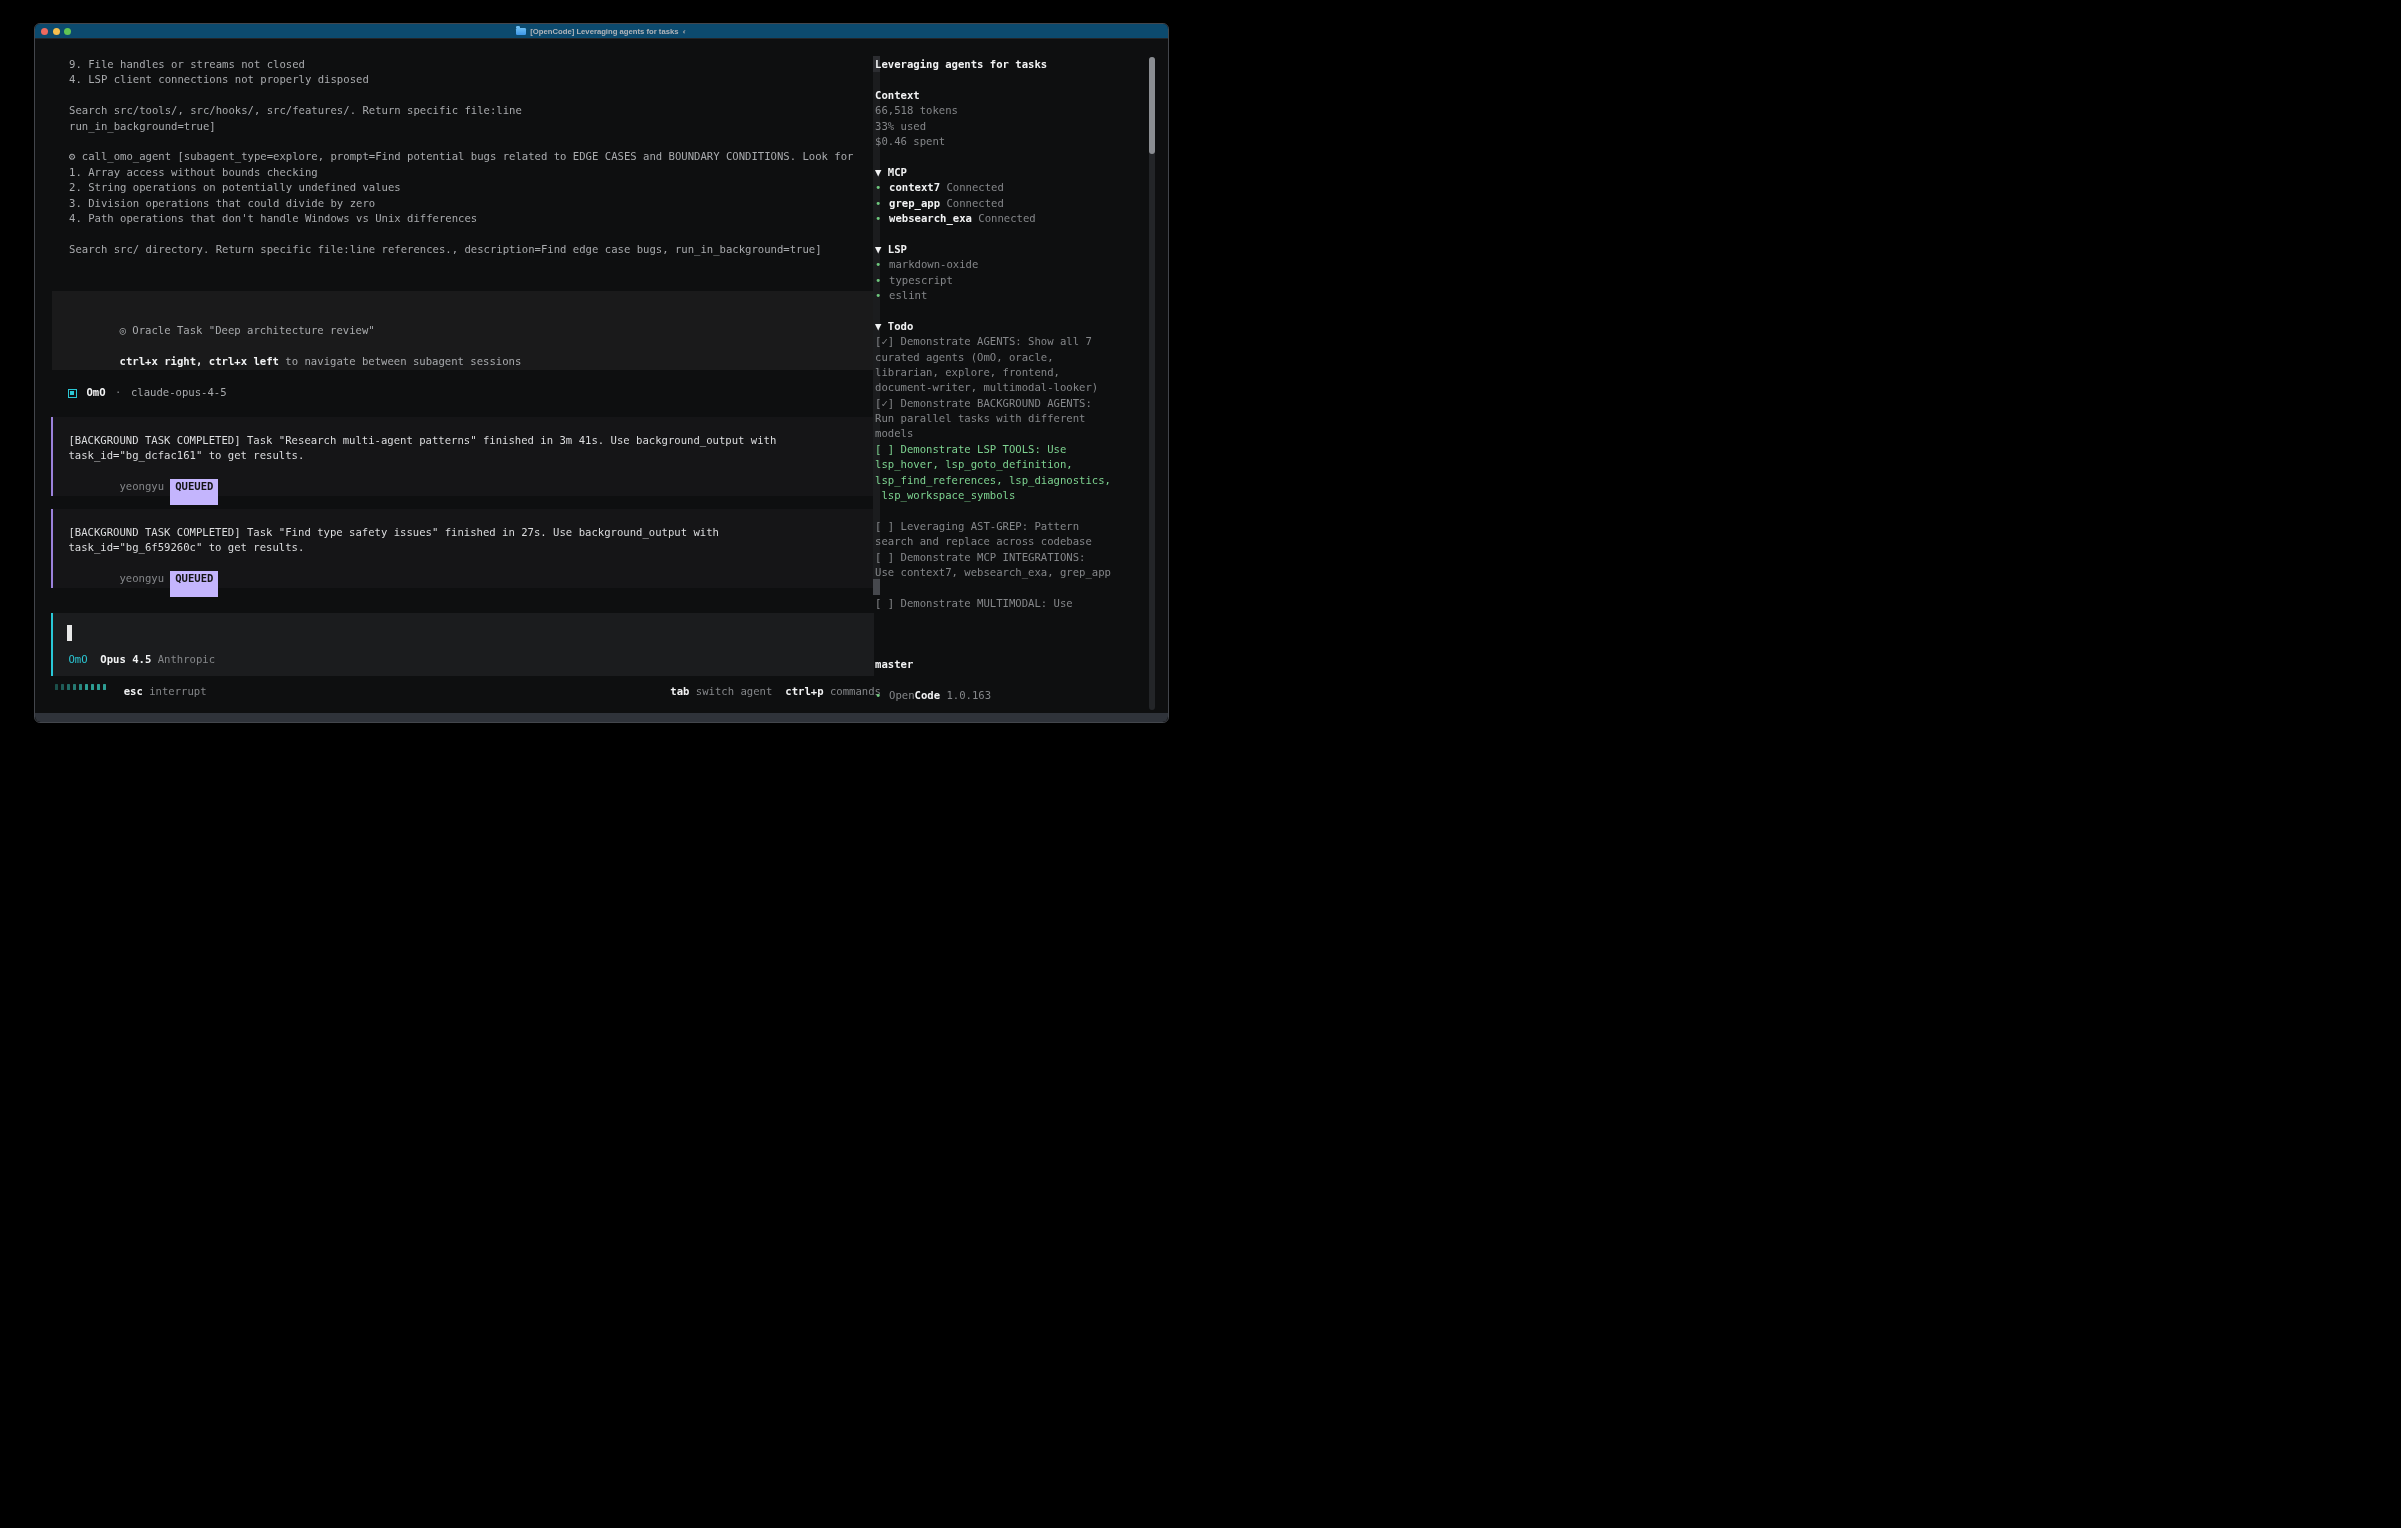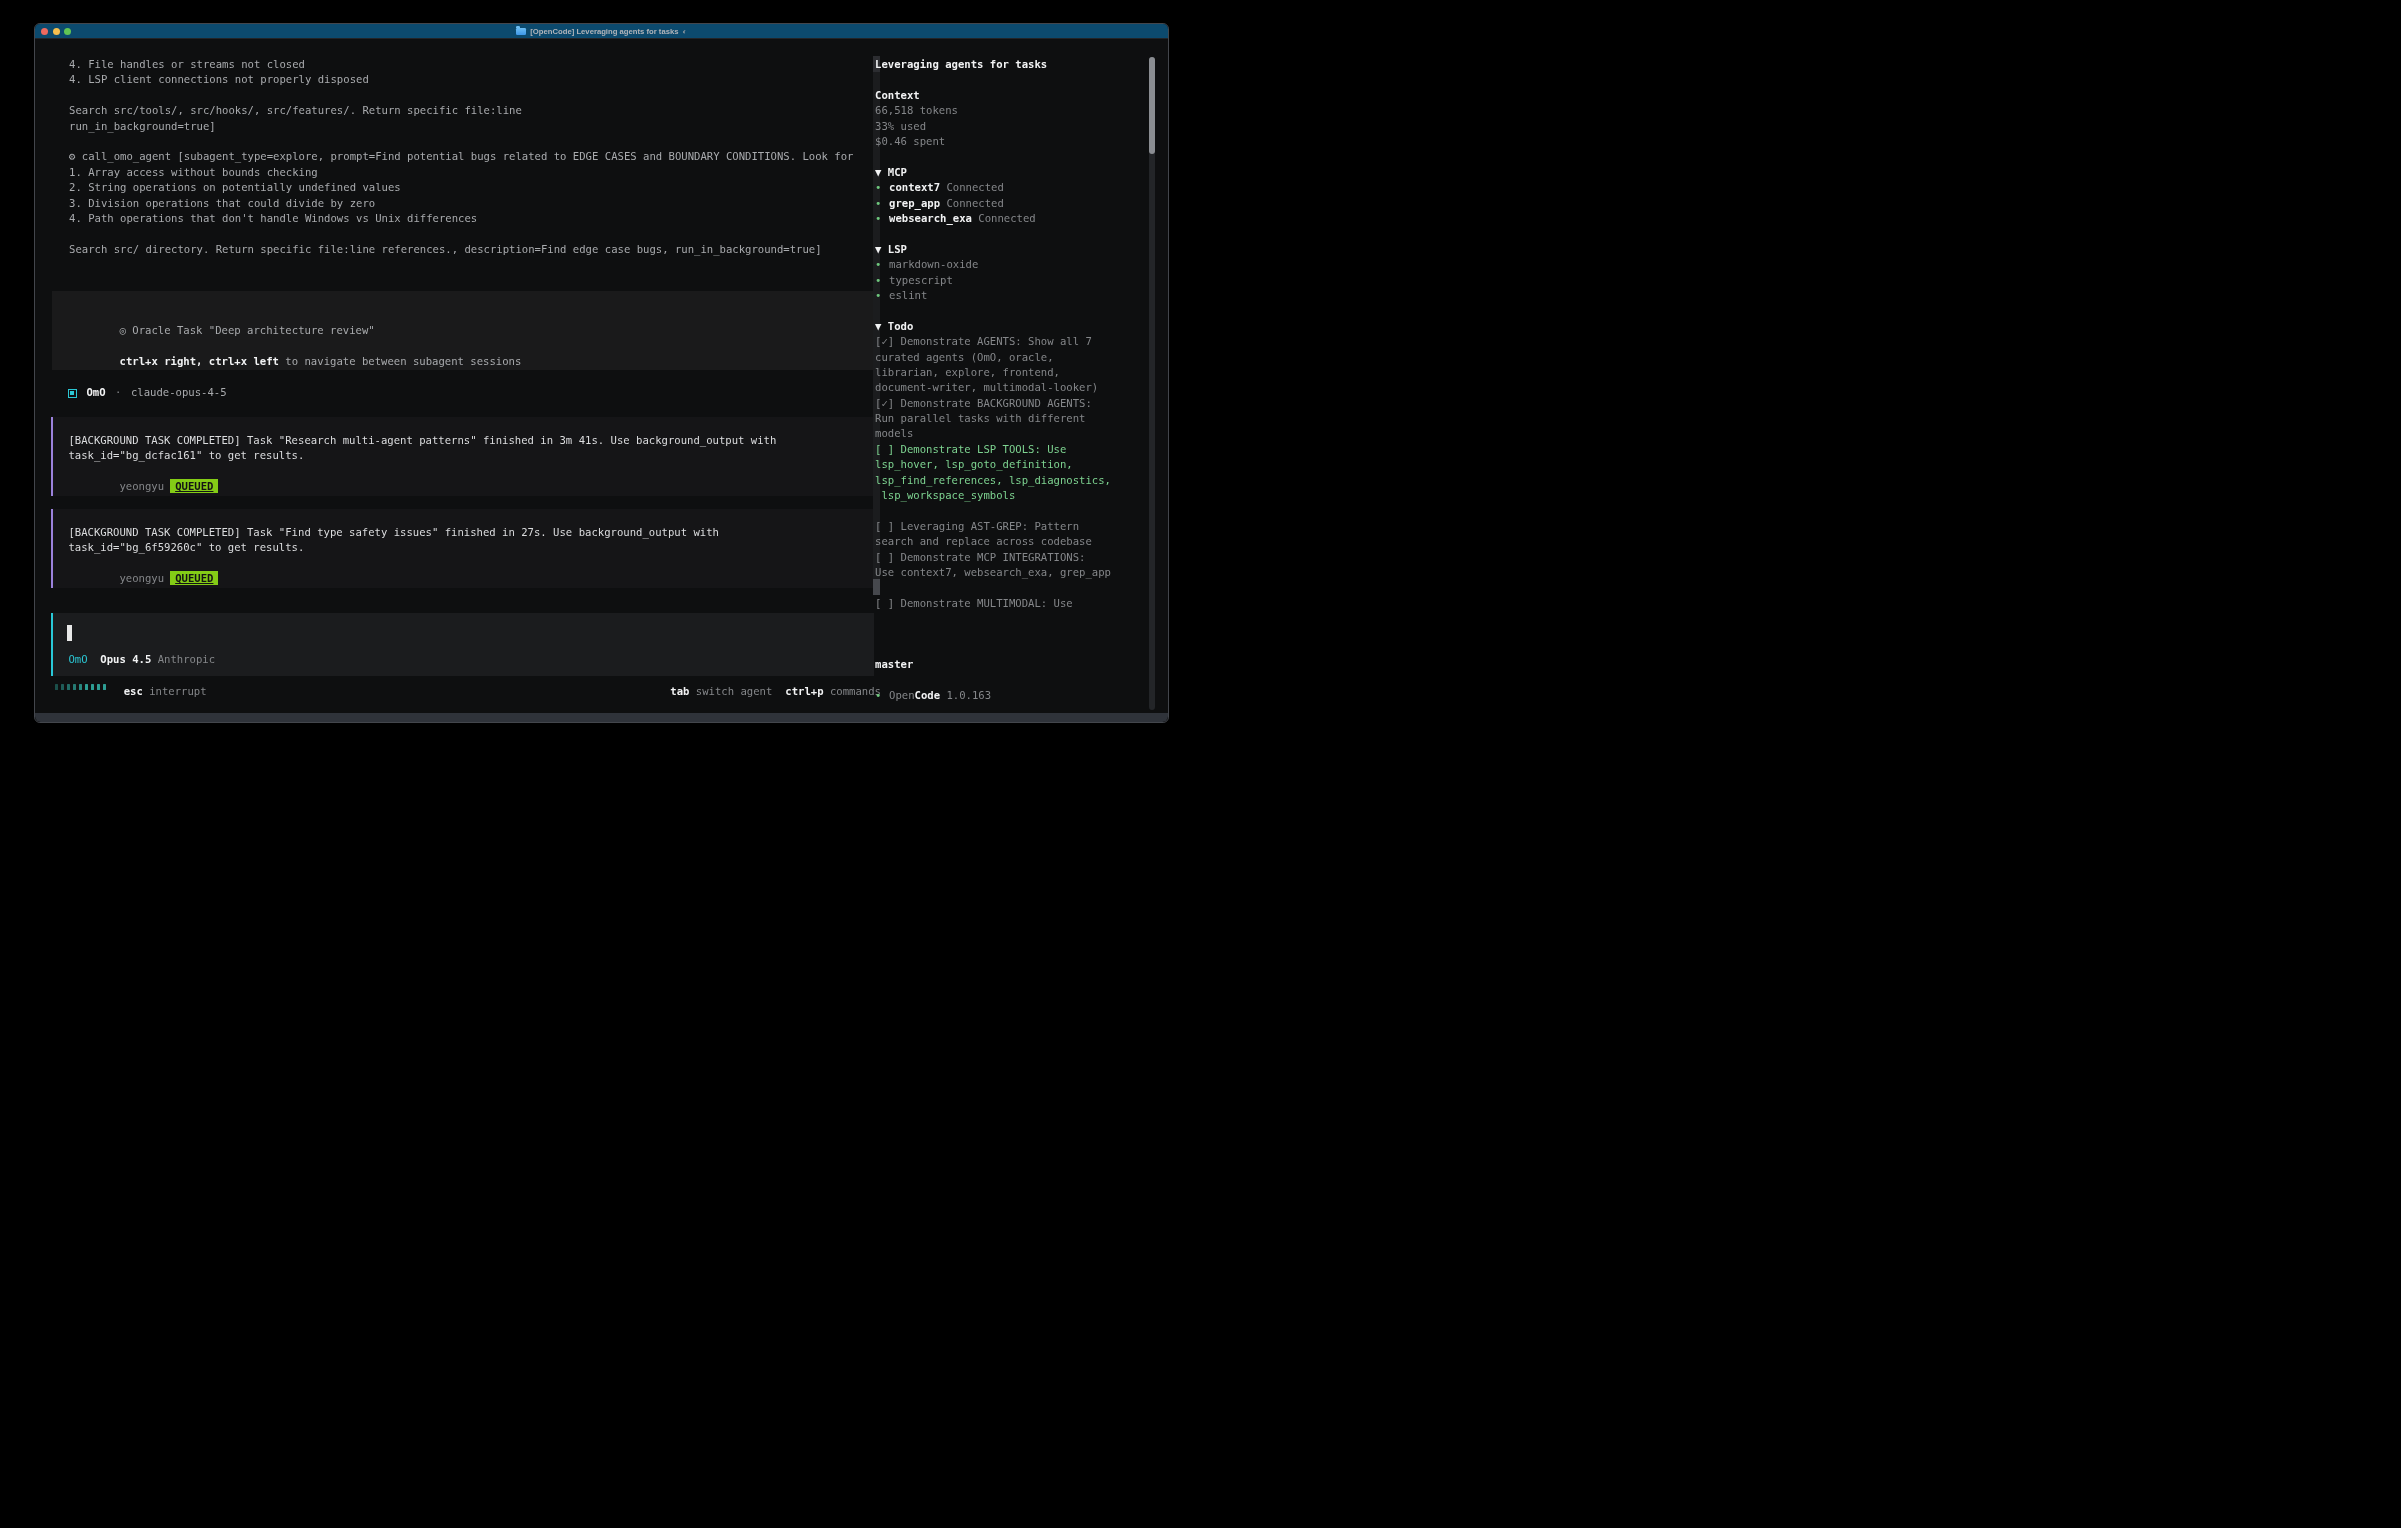--- a/index.html
+++ b/index.html
@@ -56,22 +56,22 @@
     display:flex; align-items:center; justify-content:center; }
   .omo-icon i { width:4.1px; height:4.1px; background:#2bc7d4; display:block; }
   .agent-header .ln { display:inline-block; }
 
   
   .task-block { position:absolute; left:16px; width:823px; height:79px;
     background:#151517; border-left:2.4px solid #9b82dc; padding:15.4px 0 0 15.4px; }
   .task-block.b1 { top:378px; }
   .task-block.b2 { top:470px; }
   .task-block .ln { color:#dcdddf; }
-  .badge { display:inline-block; background:#84cc16; color:#141414; font-weight:bold;
-    padding:0 4.7px; height:14px; line-height:14px;text-decoration:underline; }
+  .badge { display:inline-block; background:#c4b5fd; color:#141414; font-weight:bold;
+    padding:0 4.7px; height:26px; line-height:14px; }
 
   
   .input-box { position:absolute; left:16px; top:574px; width:823px; height:63px;
     background:#1b1c1e; border-left:2.4px solid #29c8d8; }
   .cursor { position:absolute; left:14px; top:11.2px; width:5.3px; height:16px; background:#e8e8e8; }
   .input-meta { position:absolute; left:15.4px; top:39px; height:15.4px; display:flex; gap:0; }
 
   
   .statusbar { position:absolute; left:20px; top:645px; width:826px; height:15.4px;
     display:flex; align-items:flex-start; }
@@ -117,21 +117,21 @@
     <div class="title-group">
       <span class="folder-icon"></span>
       <span>[OpenCode] Leveraging agents for tasks</span>
       <span class="edited-dot">◐</span>
     </div>
   </div>
 
   <div class="content">
 
     <div class="scrollback">
-      <div class="ln grey">4. File handles or streams not closed</div>
+      <div class="ln grey">9. File handles or streams not closed</div>
       <div class="ln grey">4. LSP client connections not properly disposed</div>
       <div class="ln grey"></div>
       <div class="ln grey">Search src/tools/, src/hooks/, src/features/. Return specific file:line</div>
       <div class="ln grey">run_in_background=true]</div>
       <div class="ln grey"></div>
       <div class="ln grey">⚙ call_omo_agent [subagent_type=explore, prompt=Find potential bugs related to EDGE CASES and BOUNDARY CONDITIONS. Look for</div>
       <div class="ln grey">1. Array access without bounds checking</div>
       <div class="ln grey">2. String operations on potentially undefined values</div>
       <div class="ln grey">3. Division operations that could divide by zero</div>
       <div class="ln grey">4. Path operations that don't handle Windows vs Unix differences</div>

